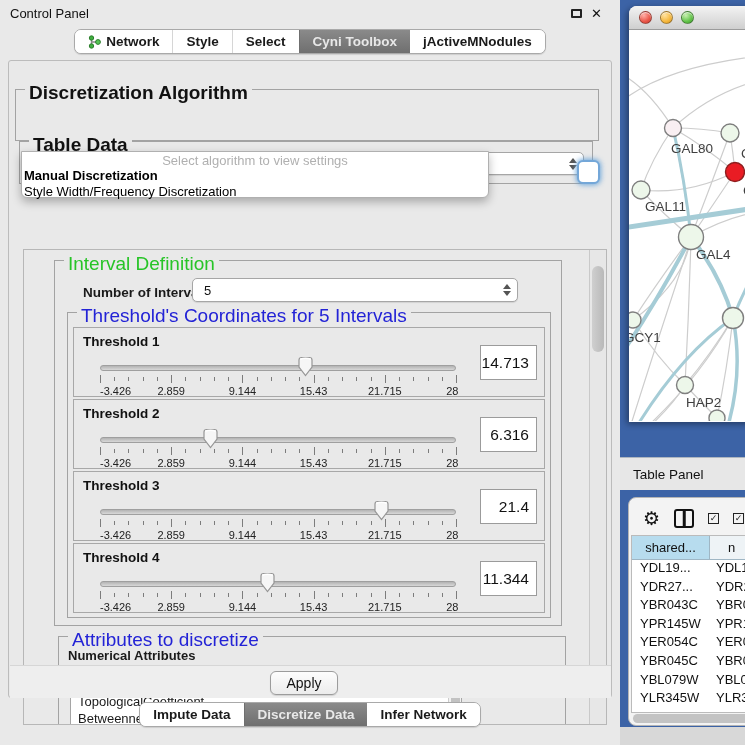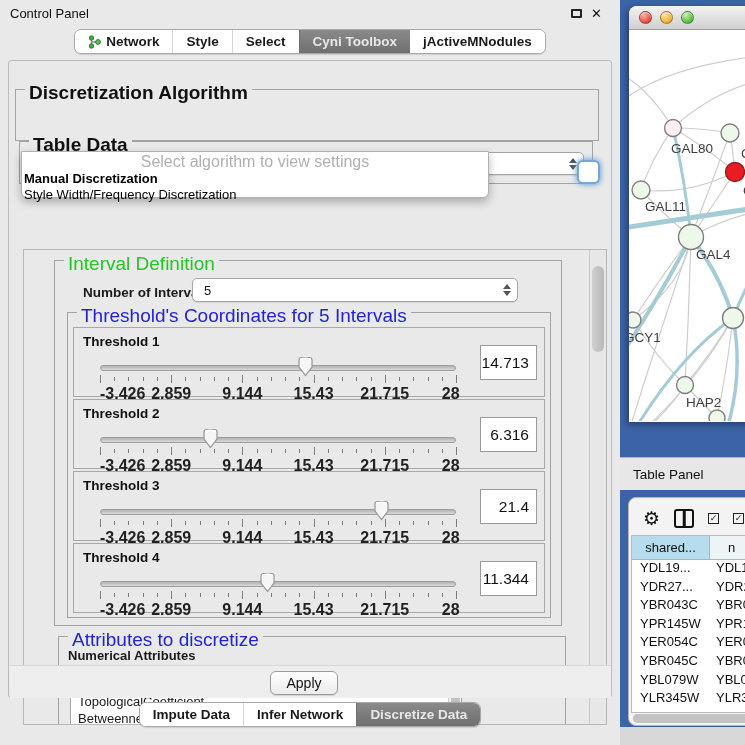--- a/index.html
+++ b/index.html
@@ -41,42 +41,42 @@
            box-shadow:0 1px 1px rgba(0,0,0,.1); display:flex; align-items:center; }
   .combo .val { padding-left:11px; font-size:13px; color:#111; flex:1; white-space:nowrap; overflow:hidden; }
   .spin { width:20px; display:flex; flex-direction:column; align-items:center; justify-content:center; gap:2px; }
   .spin i { width:0; height:0; border-left:4px solid transparent; border-right:4px solid transparent; }
   .spin .up { border-bottom:5px solid #555; }
   .spin .dn { border-top:5px solid #555; }
 
   
   #algo-popup { left:12px; top:90px; width:468px; height:47px; background:#fff; border:1px solid #b0b0b0;
                 border-radius:0 0 6px 6px; box-shadow:0 4px 10px rgba(0,0,0,.28); z-index:40; }
-  #algo-popup .hdr { text-align:center; color:#b0b0b0; font-size:16px; padding-top:1px; }
+  #algo-popup .hdr { text-align:center; color:#b0b0b0; font-size:13px; padding-top:1px; }
   #algo-popup .opt { font-size:13px; padding-left:2px; line-height:15.5px; color:#000; }
   #algo-popup .opt.bold { font-weight:bold; }
   #combo-focus-end { left:568px; top:99px; width:23px; height:24px; background:#fff; border:2px solid #74a7d8;
                      border-radius:6px; box-shadow:0 0 5px 1px rgba(92,158,216,.85); z-index:5; }
 
   
   #viewport { left:14px; top:188px; width:584px; height:476px; border:1px solid #b7b7b7; overflow:hidden; background:#e9e9e9; }
   .vscroll-track { position:absolute; background:#e7e7e7; border-left:1px solid #c9c9c9; }
   .vscroll-thumb { position:absolute; background:linear-gradient(90deg,#cfcfcf,#b9b9b9); border-radius:7px; }
 
   
   .thr-panel { position:absolute; left:48px; width:472px; height:70px; border:1px solid #a8a8a8; }
   .thr-title { position:absolute; left:9px; top:6px; font-weight:bold; font-size:13.5px; color:#111; }
   .slider { position:absolute; left:26px; right:88px; top:30px; height:36px; }
   .track { position:absolute; left:0; right:0; top:7px; height:6px; border-radius:3px;
            background:linear-gradient(#b3b3b3,#d8d8d8); border:1px solid #9f9f9f; }
   .ticks { position:absolute; left:0; right:0; top:17px; height:9px; }
   .ticks i { position:absolute; width:1px; background:#7c7c7c; top:0; }
   .ticks i.minor { height:4px; top:2px; }
   .ticks i.major { height:8px; }
-  .scale { position:absolute; left:0; right:0; top:27px; height:12px; font-size:16px; font-weight:bold; color:#222; }
+  .scale { position:absolute; left:0; right:0; top:27px; height:12px; font-size:11px; font-weight:normal; color:#222; }
   .scale span { position:absolute; transform:translateX(-50%); white-space:nowrap; }
   .scale span.first { transform:none; }
   .scale span.last { transform:translateX(-80%); }
   .thumb { position:absolute; top:-2px; width:19px; height:21px; margin-left:-9px; }
   .valbox { position:absolute; right:7px; top:17px; width:57px; height:35px; background:#fff;
             border:1px solid #9b9b9b; font-size:15.5px; color:#111; text-align:right;
             line-height:33px; padding-right:7px; }
 
   
   #attr-list { position:absolute; left:46px; top:424px; width:392px; height:70px; background:#fff;
@@ -431,25 +431,25 @@
     <div id="apply-strip" class="abs">
       <div id="apply-btn">Apply</div>
     </div>
   </div>
 
   <div id="bottom-tabbar" class="abs">
     <div class="pill">
       <div class="tab">
         <span>Impute Data</span>
       </div>
+      <div class="tab sel">
+        <span>Discretize Data</span>
+      </div>
       <div class="tab">
         <span>Infer Network</span>
-      </div>
-      <div class="tab sel">
-        <span>Discretize Data</span>
       </div>
     </div>
   </div>
 </div>
 
 <div id="desktop" class="abs">
 
   <div id="net-window">
     <div id="net-titlebar">
       <span class="light" style="background:radial-gradient(circle at 35% 30%, #ffb0a8, #ea5648 60%, #c23c30);"></span>

